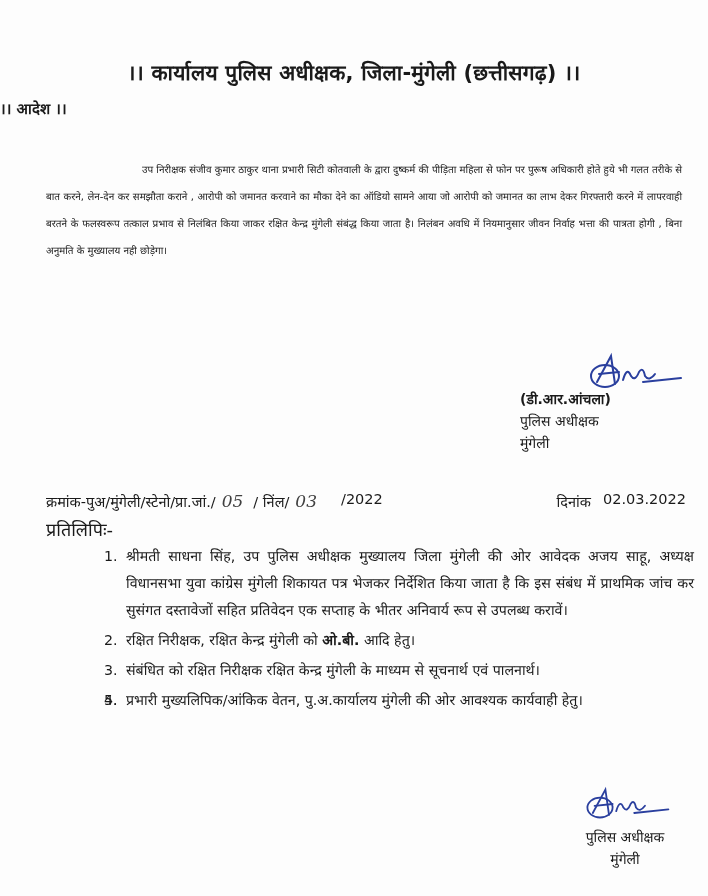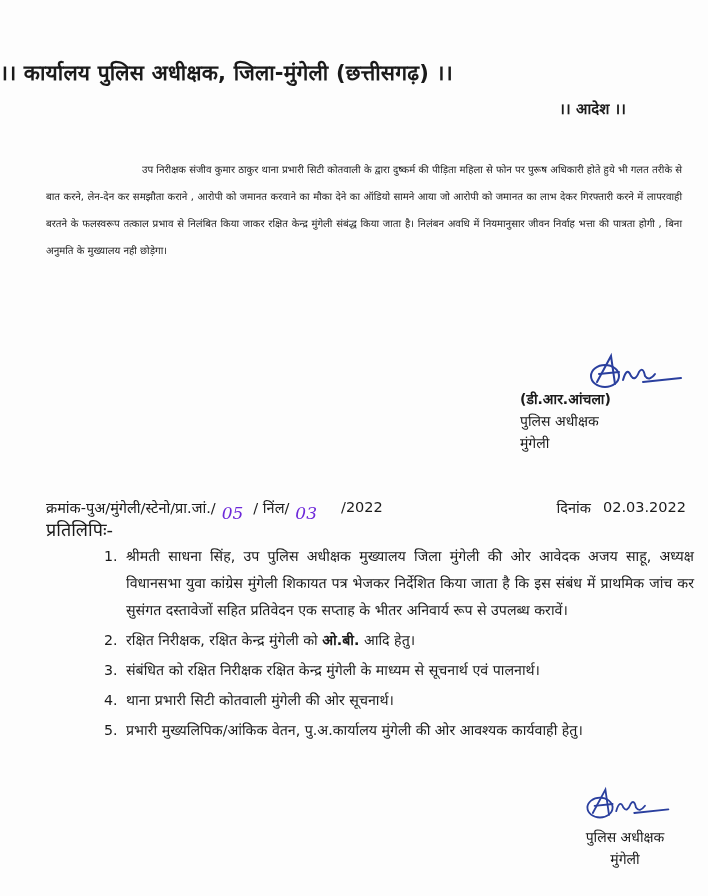--- a/index.html
+++ b/index.html
@@ -1,32 +1,32 @@
 <!DOCTYPE html>
 <html><head>
 <meta charset="utf-8">
 <style>
   html, body { margin:0; padding:0; background:#ffffff; }
   body { width:708px; height:896px; position:relative; overflow:hidden;
          font-family:"DejaVu Sans", "Liberation Sans", sans-serif; color:#1a1a1a; }
   .page { position:absolute; left:0; top:0; width:708px; height:896px; background:#fdfdfd; }
-  .title { position:absolute; top:58px; left:0; width:708px; 
+  .title { position:absolute; top:58px; left:0; width:708px; text-align:center;
            font-size:21px; font-weight:bold; letter-spacing:0.2px; }
-  .subtitle { position:absolute; top:98px; left:0; width:626px; text-align:right;
+  .subtitle { position:absolute; top:98px; left:0; width:626px; text-align:left;
               font-size:15px; font-weight:bold; }
   .body-para { position:absolute; top:156px; left:46px; width:636px;
                font-size:10px; line-height:27px; text-align:justify; text-indent:96px; }
   .sig { position:absolute; }
   .sig svg { display:block; }
   .sig-block { position:absolute; font-size:14px; line-height:22px; }
   .right { text-align:left; }
   .ref-line { position:absolute; top:491px; left:46px; width:640px; font-size:14.5px;
-              display:flex; align-items:center; }
-  .hand { font-family:"DejaVu Serif", serif; color:#6d28d9; font-style:italic;
-          font-size:17px; padding:0 6px;margin-top:12px; }
+              display:flex; align-items:flex-start; }
+  .hand { font-family:"DejaVu Serif", serif; color:#404040; font-style:italic;
+          font-size:17px; padding:0 6px; }
   .copy-label { position:absolute; top:517px; left:46px; font-size:18px; }
   .list { position:absolute; top:543px; left:104px; width:590px; margin:0; padding:0; list-style:none;
           font-size:14.2px; line-height:27px; }
   .list li { position:relative; padding-left:22px; margin-bottom:3px; text-align:justify; }
   .list li .num { position:absolute; left:0; top:0; }
   .ob { font-weight:bold; }
 </style>
 </head>
 <body>
 
@@ -74,21 +74,20 @@
     <li>
       <span class="num">2.</span>
       <span>रक्षित निरीक्षक, रक्षित केन्द्र मुंगेली को </span><span class="ob">ओ.बी.</span><span> आदि हेतु।</span>
     </li>
     <li>
       <span class="num">3.</span>
       <span>संबंधित को रक्षित निरीक्षक रक्षित केन्द्र मुंगेली के माध्यम से सूचनार्थ एवं पालनार्थ।</span>
     </li>
     <li>
       <span class="num">4.</span>
-      <span>थाना प्रभारी सिटी कोतवाली मुंगेली की ओर सूचनार्थ।</span>
     </li>
     <li>
       <span class="num">5.</span>
       <span>प्रभारी मुख्यलिपिक/आंकिक वेतन, पु.अ.कार्यालय मुंगेली की ओर आवश्यक कार्यवाही हेतु।</span>
     </li>
   </ul>
 
   <div class="sig" style="left:582px; top:784px;">
     <svg width="90" height="40" viewBox="0 0 100 40">
       <g fill="none" stroke="#2a3f9e" stroke-width="2" stroke-linecap="round">

